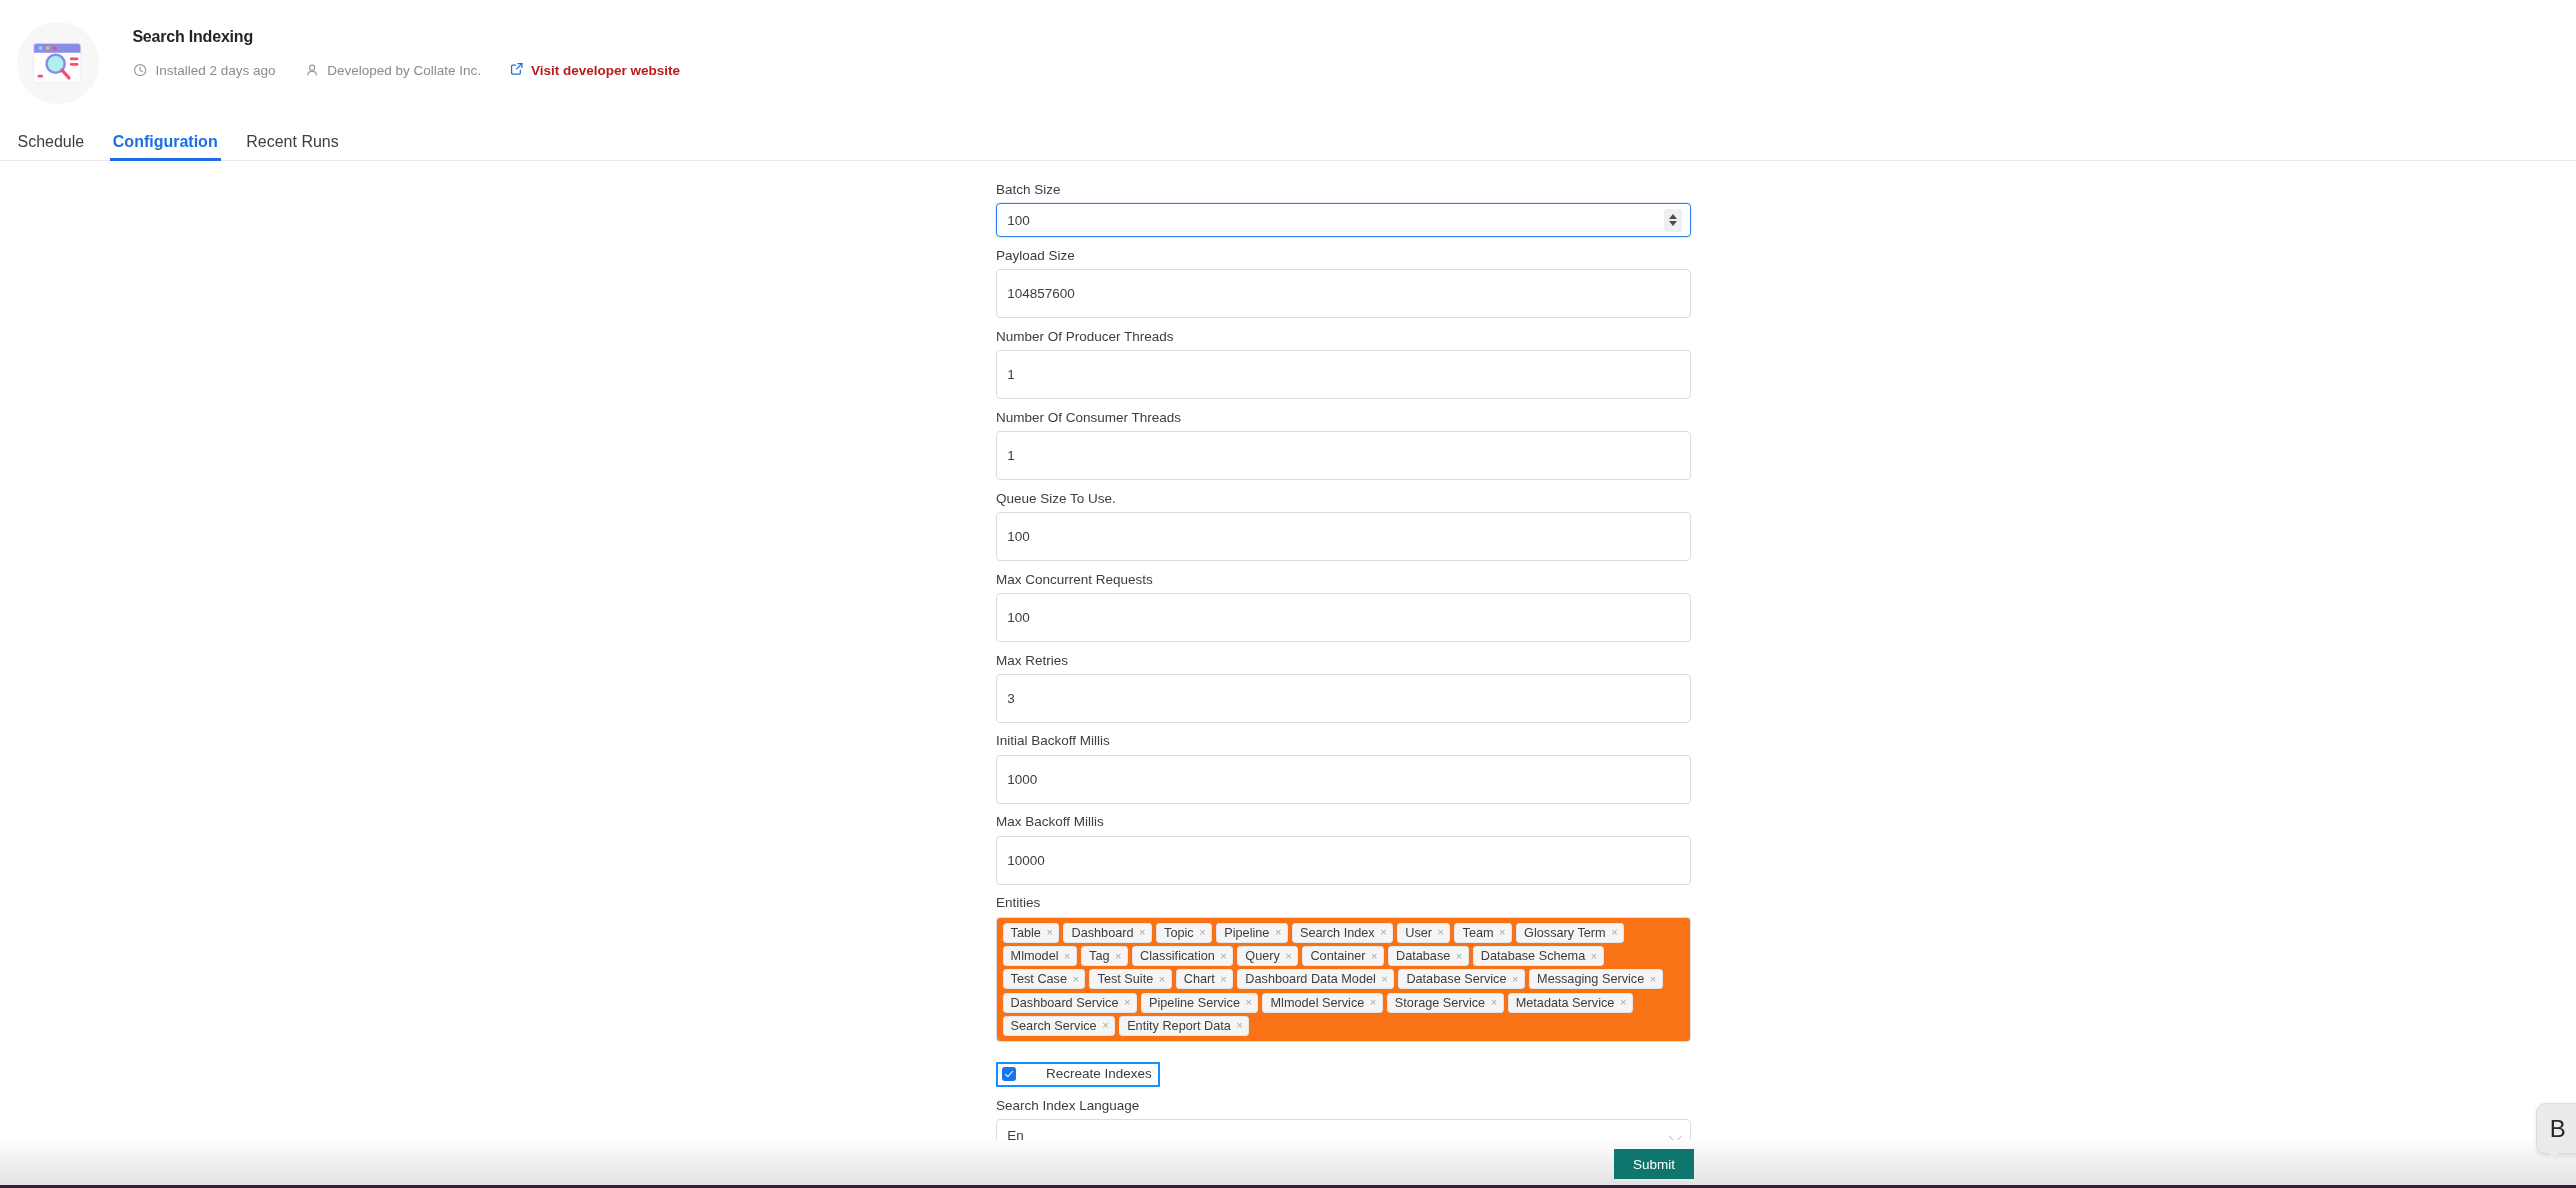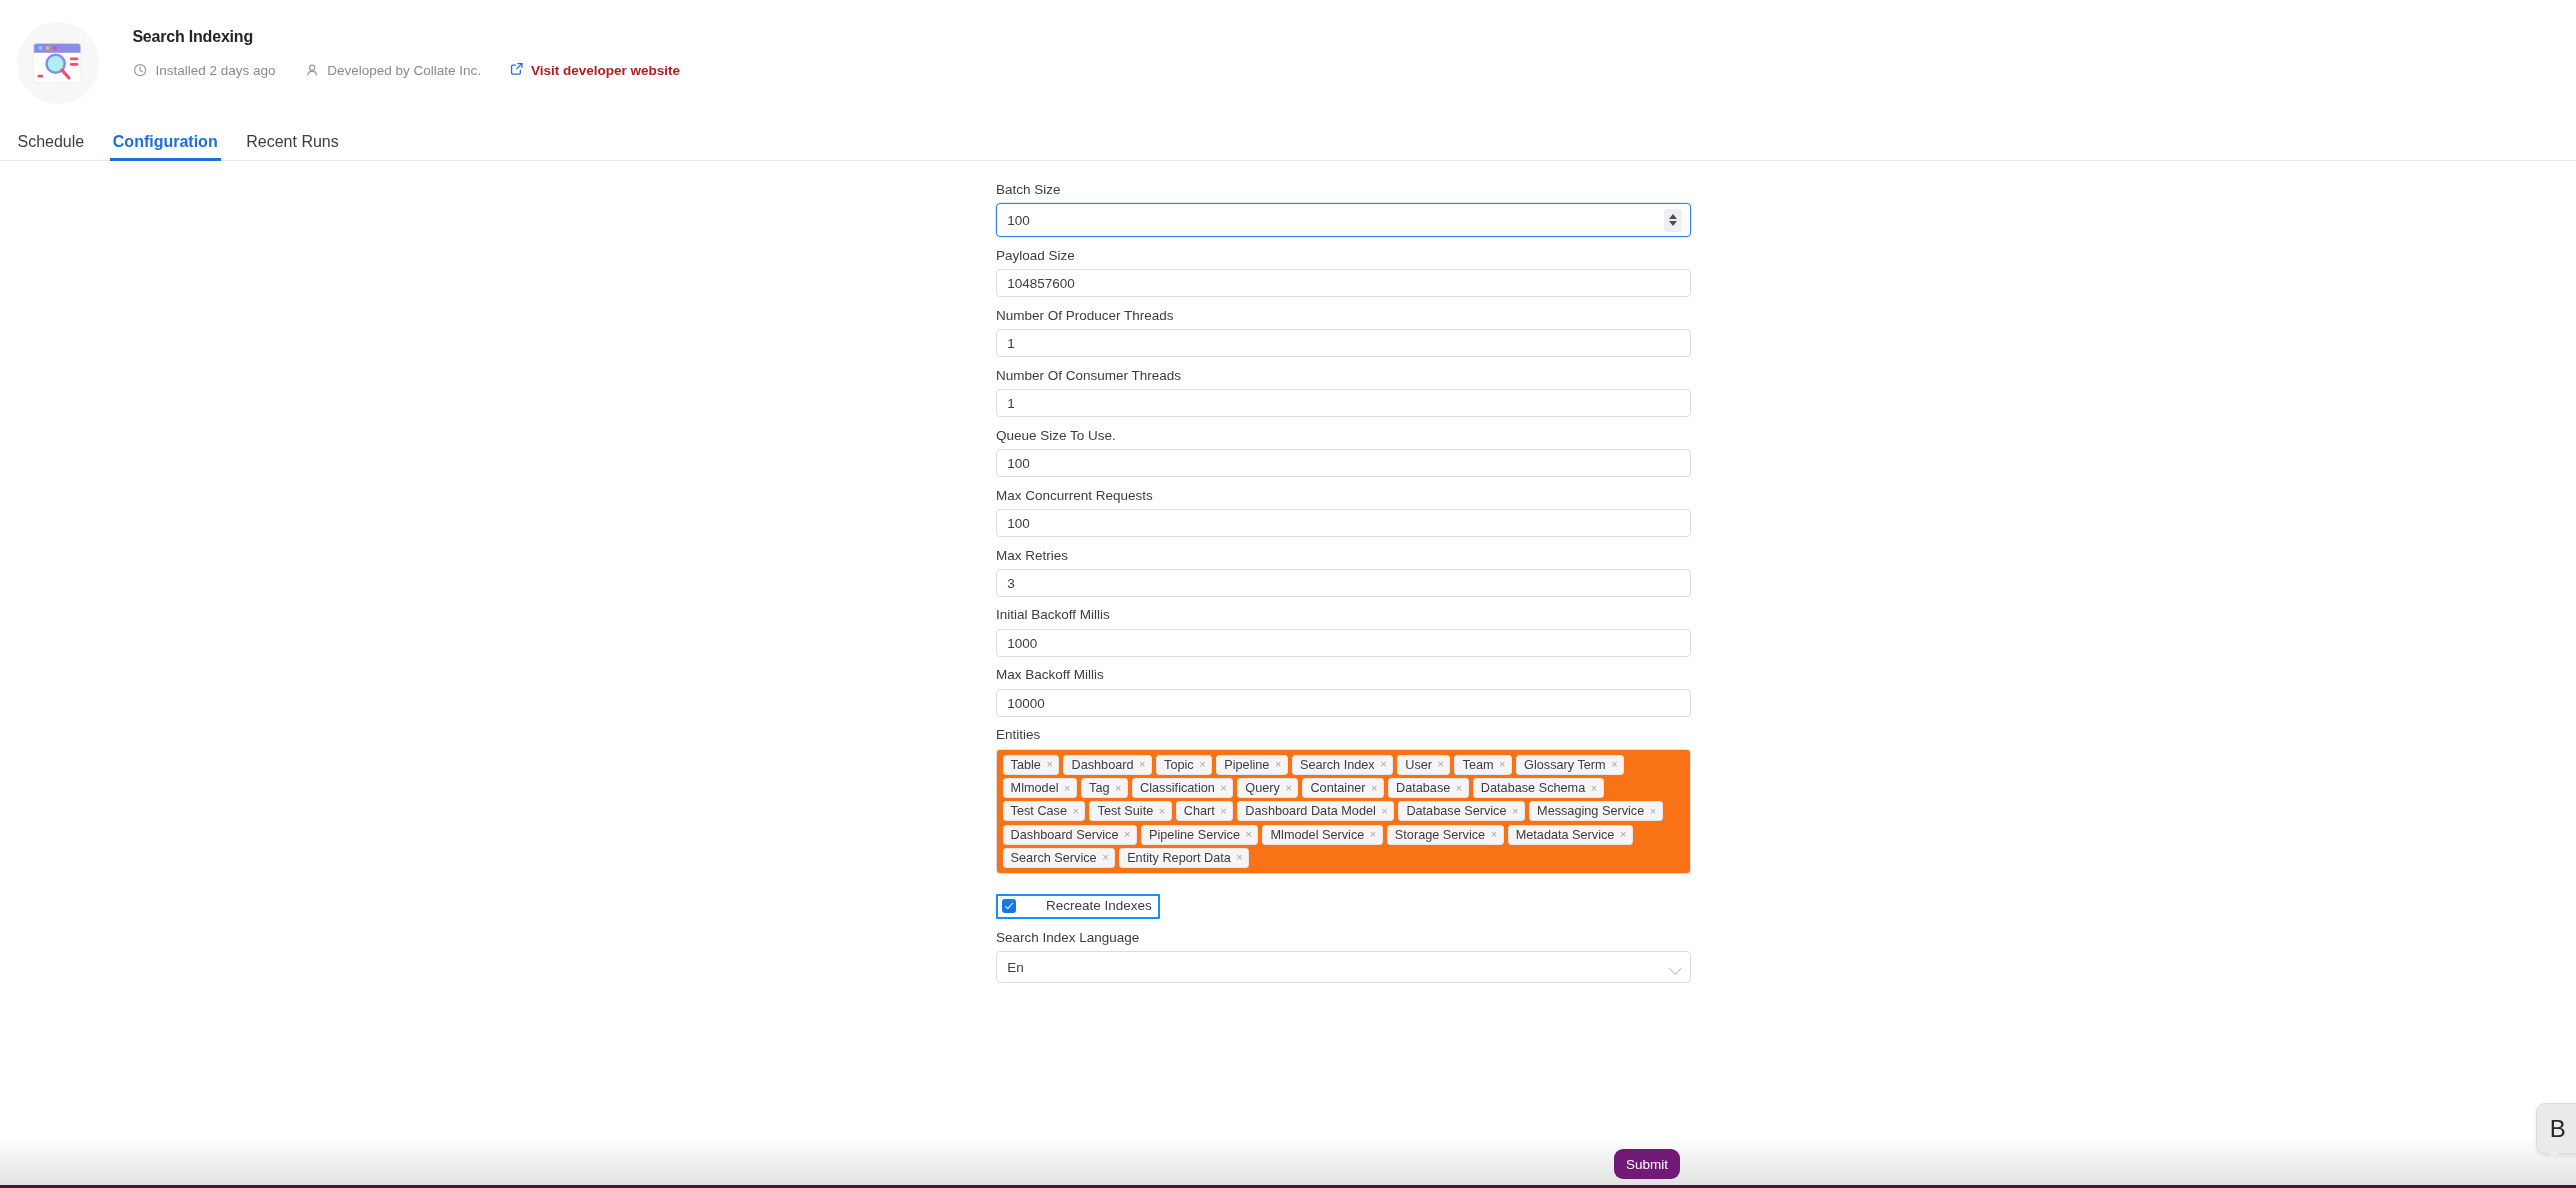--- a/index.html
+++ b/index.html
@@ -116,21 +116,21 @@
   }
   .field { margin-bottom: 10.3px; }
   .field-label {
     font-size: 13.5px;
     color: #3d3d42;
     margin-bottom: 5.5px;
     line-height: 1.2;
   }
   .text-input {
     width: 100%;
-    height: 28px;
+    height: 49px;
     border: 0.8px solid #dcdce2;
     border-radius: 4px;
     background: #ffffff;
     font-family: "Liberation Sans", sans-serif;
     font-size: 13.5px;
     color: #3d3d42;
     padding: 0 10.3px;
     outline: none;
     display: block;
   }
@@ -262,28 +262,28 @@
     left: 0; right: 0;
     bottom: 0;
     height: 48px;
     background: linear-gradient(to bottom, #fdfdfd 0%, #e6e6e6 88%, #e2e2e2 100%);
     border-bottom: 3.2px solid #3a1f33;
   }
   .submit-btn {
     position: absolute;
     left: 1614px;
     top: 1149px;
-    width: 66px;
+    width: 80px;
     height: 30px;
-    background: #701a75;
+    background: #0f766e;
     color: #ffffff;
     font-size: 13.5px;
     font-family: "Liberation Sans", sans-serif;
     border: none;
-    border-radius: 9px;
+    border-radius: 0;
     cursor: pointer;
     z-index: 5;
   }
 
   
   .tooltip-bubble {
     position: absolute;
     left: 2536px;
     top: 1103px;
     height: 51px;

